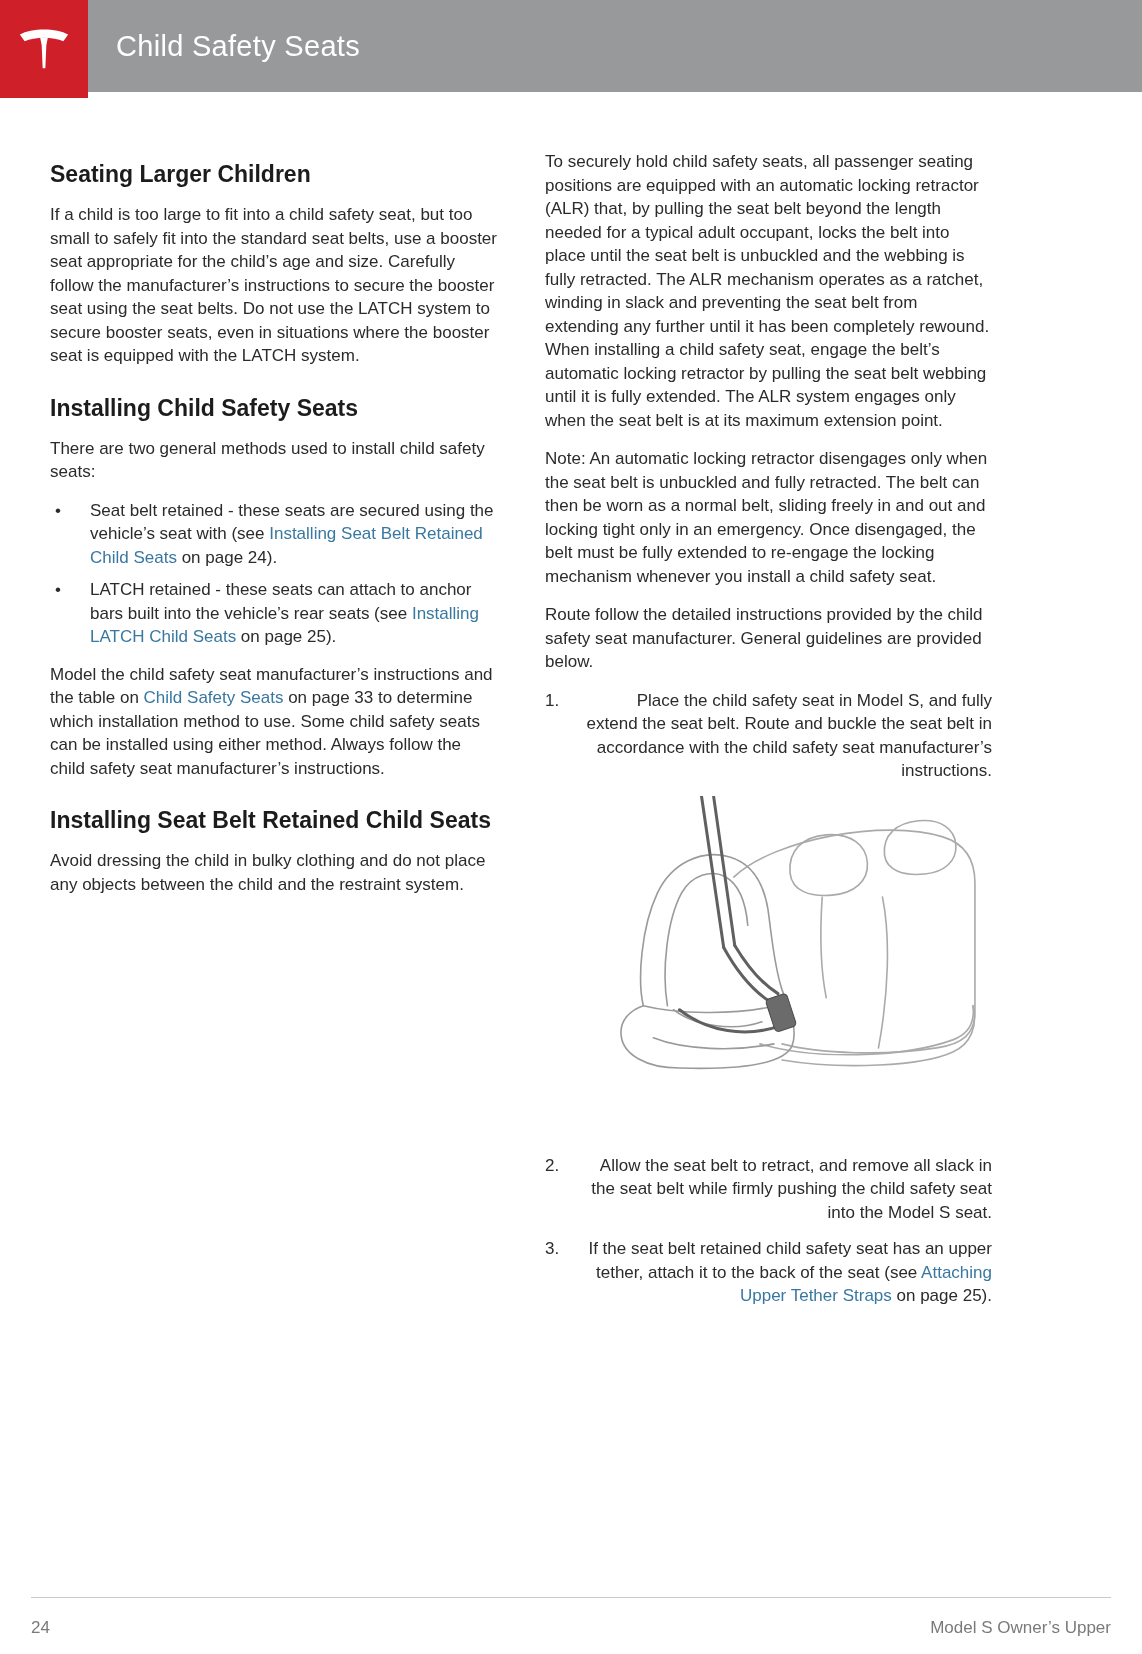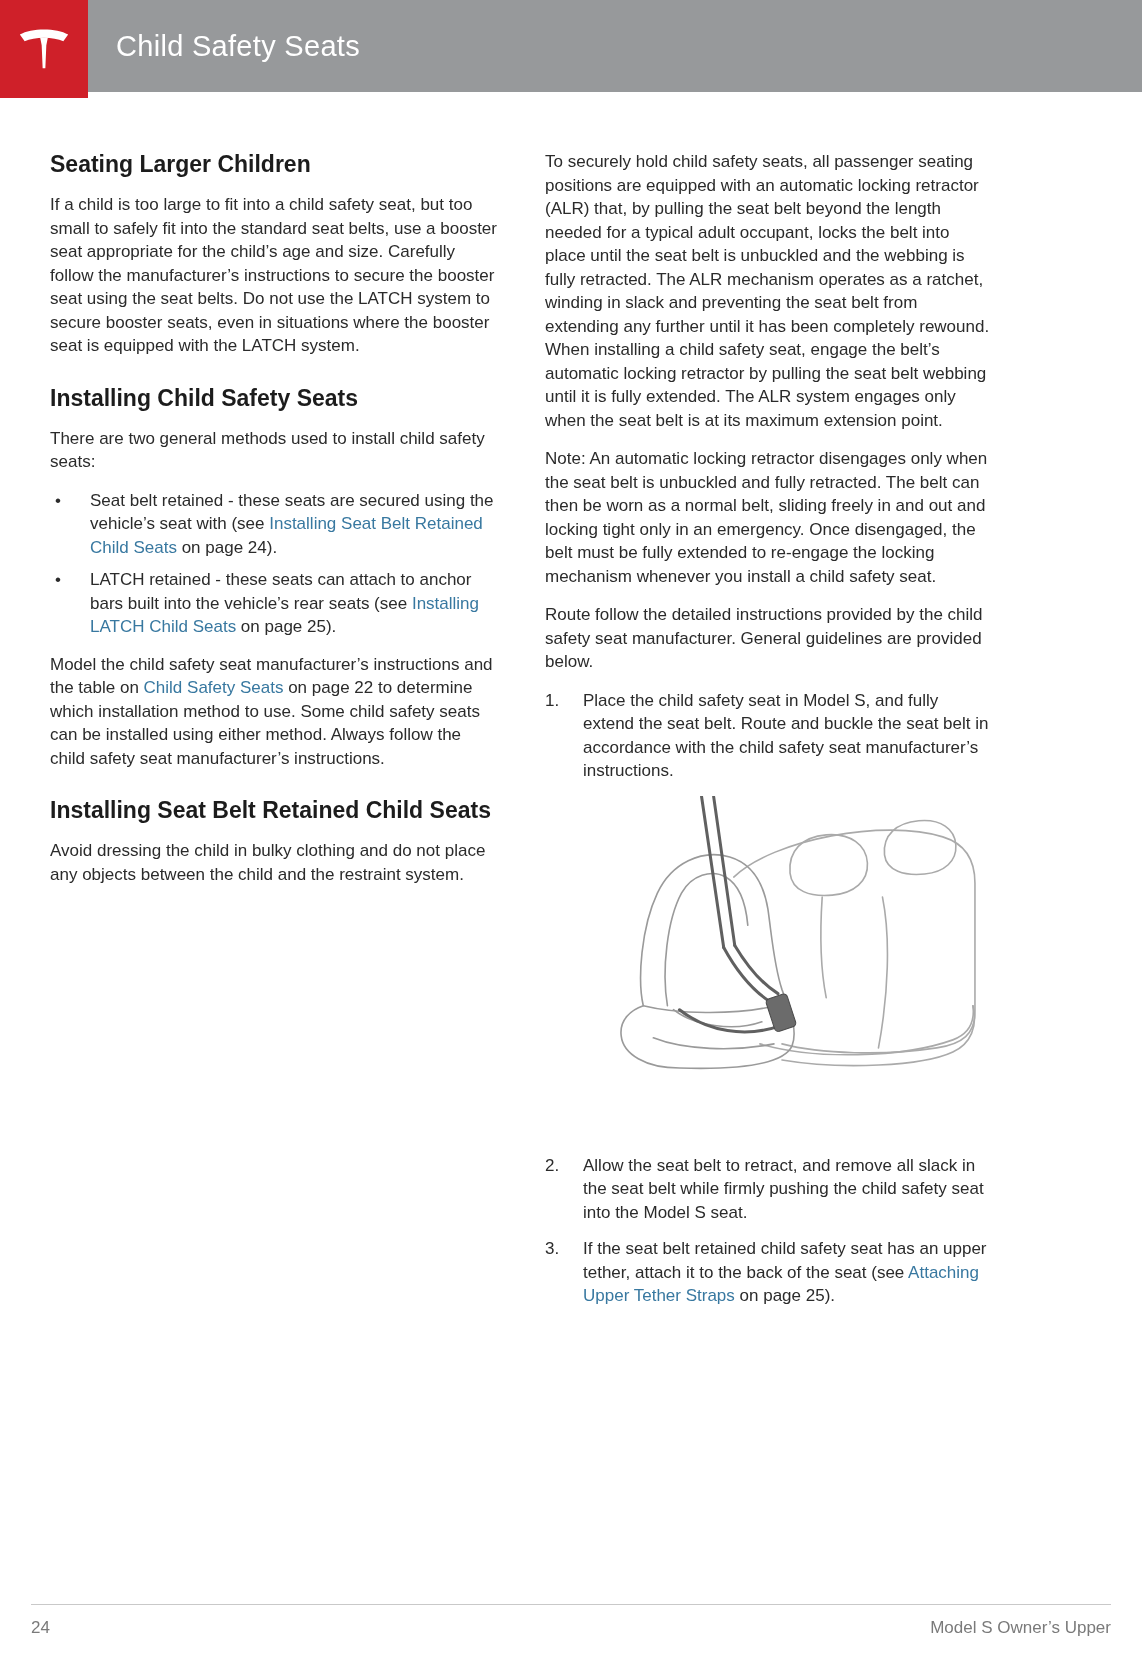--- a/index.html
+++ b/index.html
@@ -23,40 +23,40 @@
   .chapter-title { color:#ffffff; font-size:29px; font-weight:400; letter-spacing:.3px; }
 
   
   .columns { display:flex; padding:52px 0 0 50px; gap:48px; }
   .col { width:447px; }
   .col p { font-size:17px; line-height:23.5px; margin-bottom:15px; }
   h2.section-heading {
     font-size:23px; line-height:29px; font-weight:600; color:#1c1c1c;
     margin:26px 0 14px 0;
   }
-  h2.first { margin-top:0; }
+  h2.first { margin-top:10px; }
   .xref { color:#3878a0; text-decoration:none; cursor:pointer; }
 
   ul.bullets { list-style:none; margin:0 0 14px 0; }
   ul.bullets li { display:flex; font-size:17px; line-height:23.5px; margin-bottom:9px; }
   .marker { width:40px; flex:none; padding-left:5px; }
   .li-text { flex:1; }
 
   ol.steps { list-style:none; }
   ol.steps li { display:flex; font-size:17px; line-height:23.5px; margin-bottom:13px; }
   .step-num { width:38px; flex:none; }
-  .step-text { flex:1; }
+  .step-text { flex:1;text-align:right; }
 
   .figure { margin:8px 0 20px 38px; width:402px; height:338px; }
   .figure svg { width:100%; height:100%; }
 
   
   .footer {
     position:absolute; left:31px; right:31px; bottom:16px;
-    border-top:1px solid #c9c9c9; padding-top:13px;
+    border-top:1px solid #c9c9c9; padding-top:20px;
     display:flex; justify-content:space-between;
     color:#7a7a7a; font-size:17px;
   }
 </style>
 </head>
 <body>
 
 <div class="page">
 
   <div class="header">
@@ -85,21 +85,21 @@
         <li>
           <span class="marker">•</span>
           <span class="li-text"><span>Seat belt retained - these seats are secured using the vehicle’s seat with (see </span><a class="xref">Installing Seat Belt Retained Child Seats</a><span> on page 24).</span></span>
         </li>
         <li>
           <span class="marker">•</span>
           <span class="li-text"><span>LATCH retained - these seats can attach to anchor bars built into the vehicle’s rear seats (see </span><a class="xref">Installing LATCH Child Seats</a><span> on page 25).</span></span>
         </li>
       </ul>
 
-      <p><span>Model the child safety seat manufacturer’s instructions and the table on </span><a class="xref">Child Safety Seats</a><span> on page 22 to determine which installation method to use. Some child safety seats can be installed using either method. Always follow the child safety seat manufacturer’s instructions.</span></p>
+      <p><span>Model the child safety seat manufacturer’s instructions and the table on </span><a class="xref">Child Safety Seats</a><span> on page 33 to determine which installation method to use. Some child safety seats can be installed using either method. Always follow the child safety seat manufacturer’s instructions.</span></p>
 
       <h2 class="section-heading">Installing Seat Belt Retained Child Seats</h2>
       <p>Avoid dressing the child in bulky clothing and do not place any objects between the child and the restraint system.</p>
 
     </section>
 
     <section class="col">
 
       <p>To securely hold child safety seats, all passenger seating positions are equipped with an automatic locking retractor (ALR) that, by pulling the seat belt beyond the length needed for a typical adult occupant, locks the belt into place until the seat belt is unbuckled and the webbing is fully retracted. The ALR mechanism operates as a ratchet, winding in slack and preventing the seat belt from extending any further until it has been completely rewound. When installing a child safety seat, engage the belt’s automatic locking retractor by pulling the seat belt webbing until it is fully extended. The ALR system engages only when the seat belt is at its maximum extension point.</p>
       <p>Note: An automatic locking retractor disengages only when the seat belt is unbuckled and fully retracted. The belt can then be worn as a normal belt, sliding freely in and out and locking tight only in an emergency. Once disengaged, the belt must be fully extended to re-engage the locking mechanism whenever you install a child safety seat.</p>

